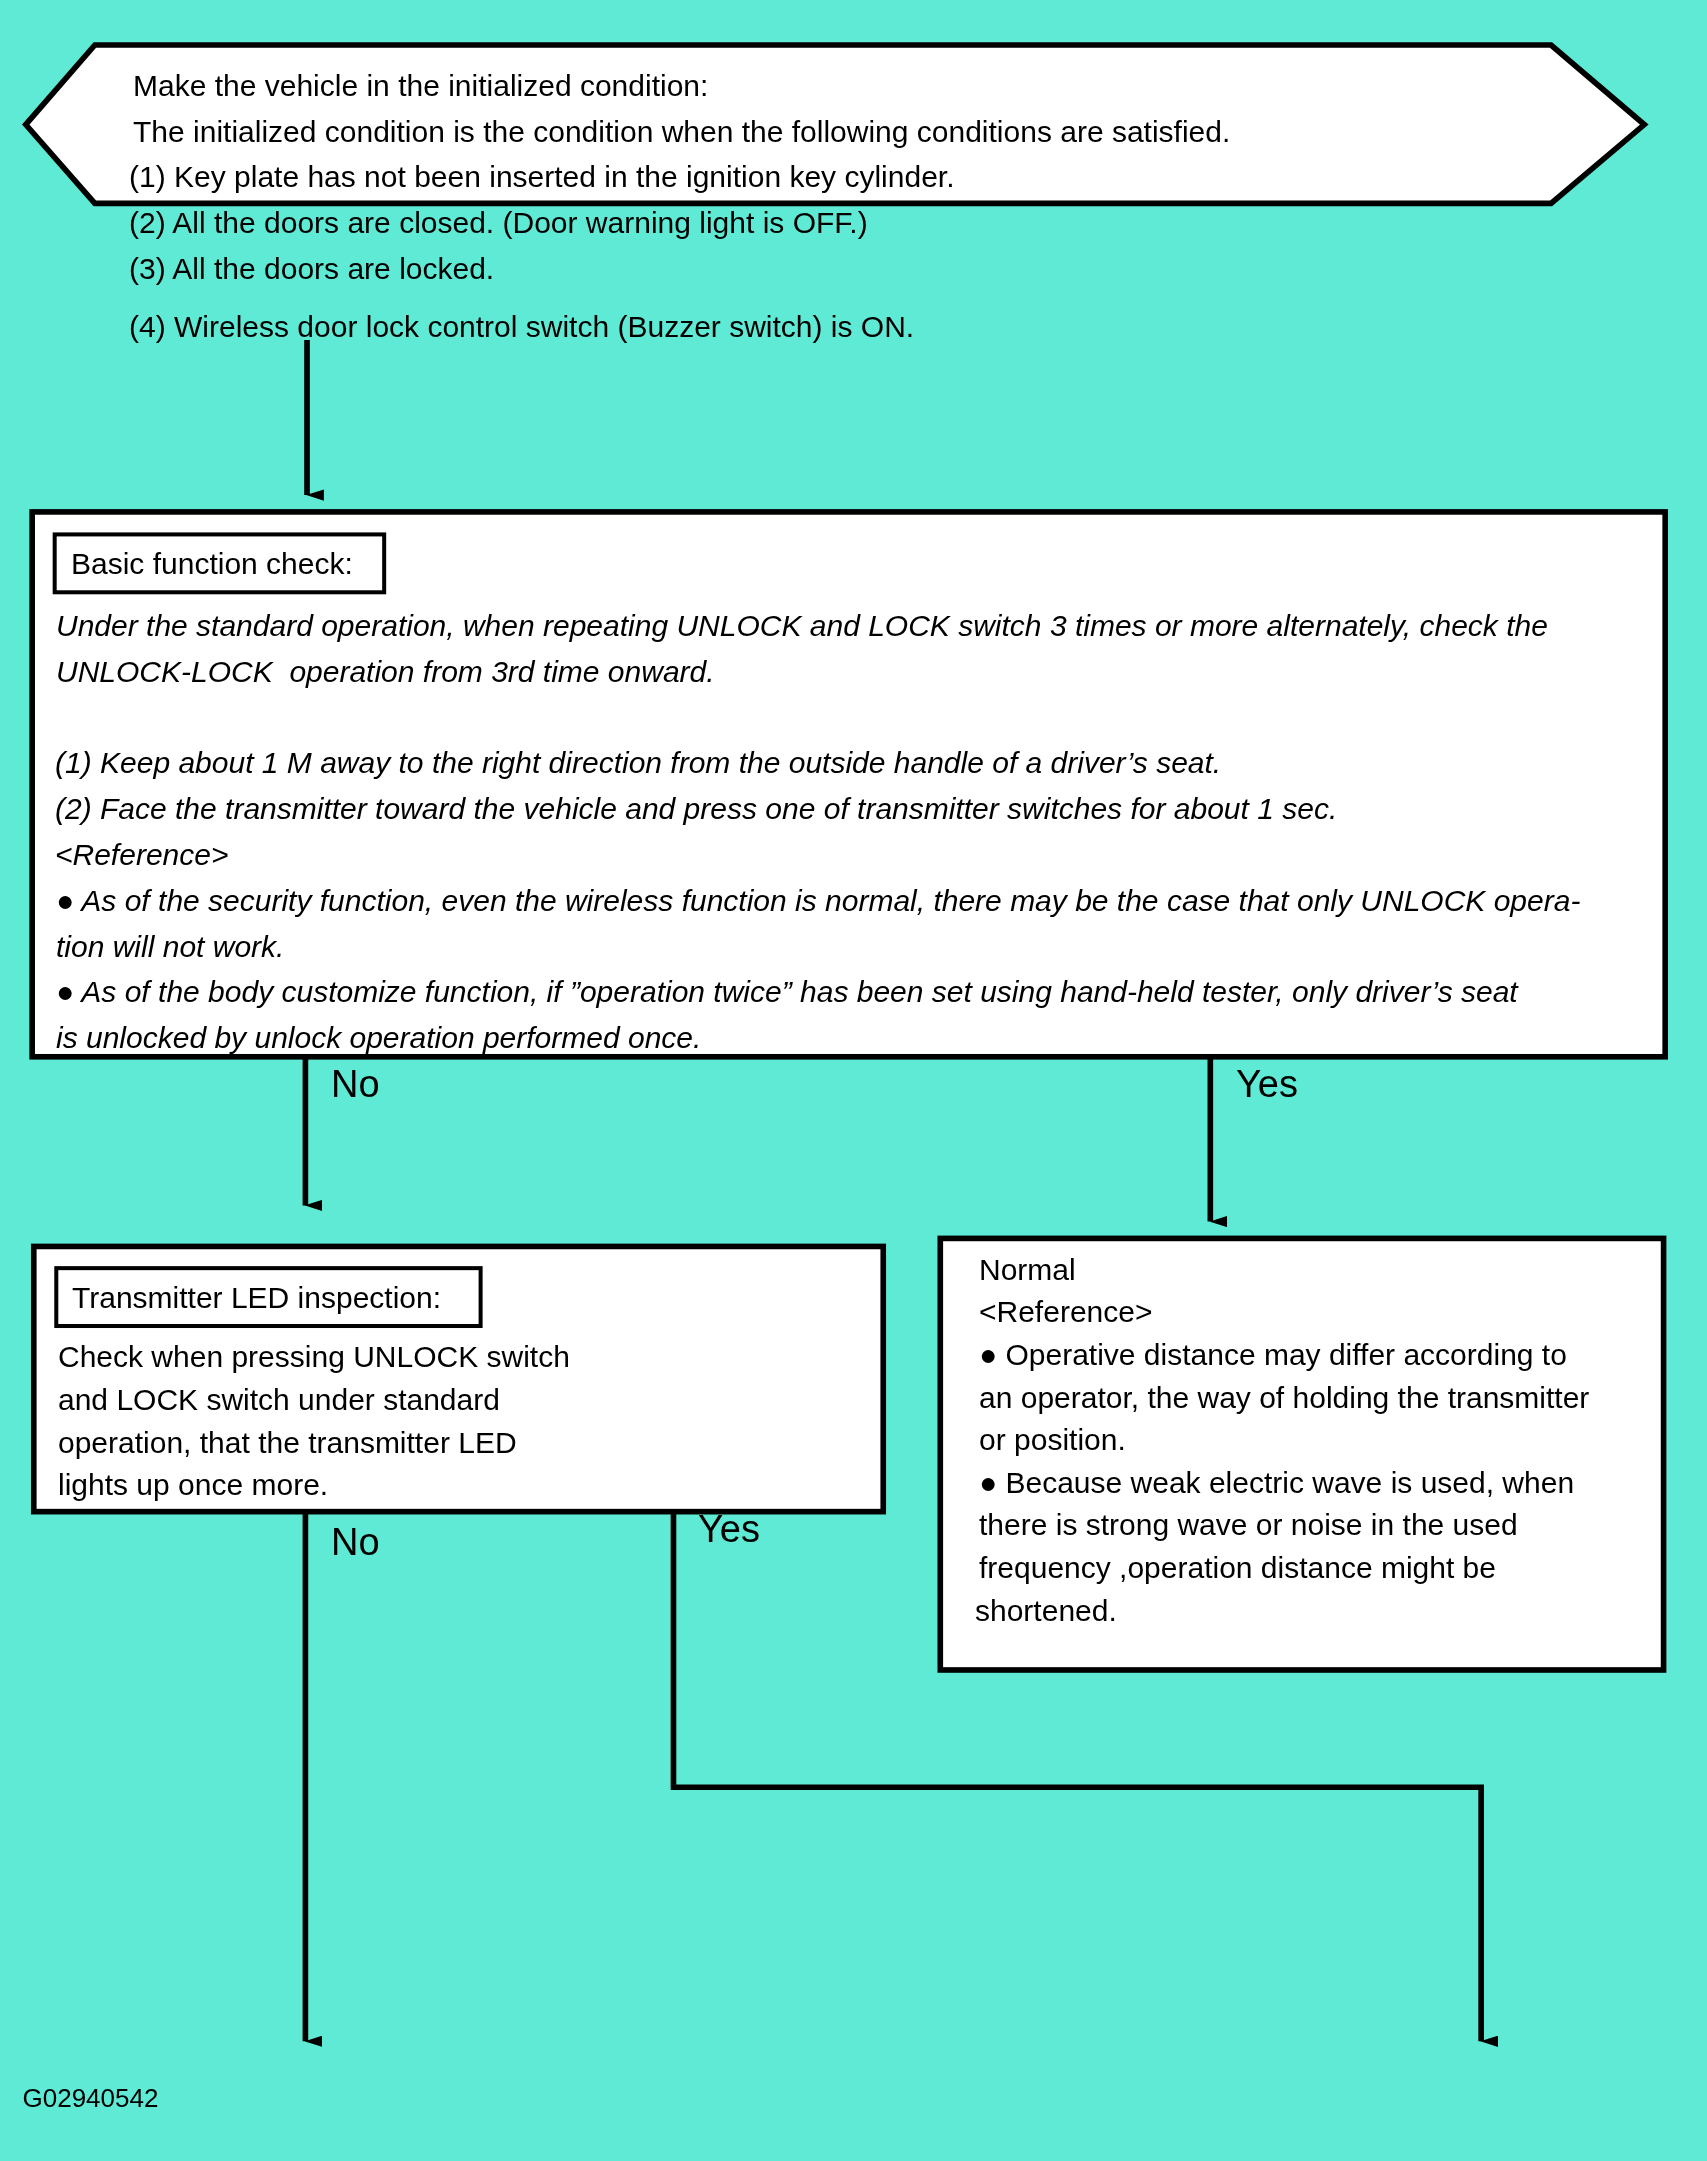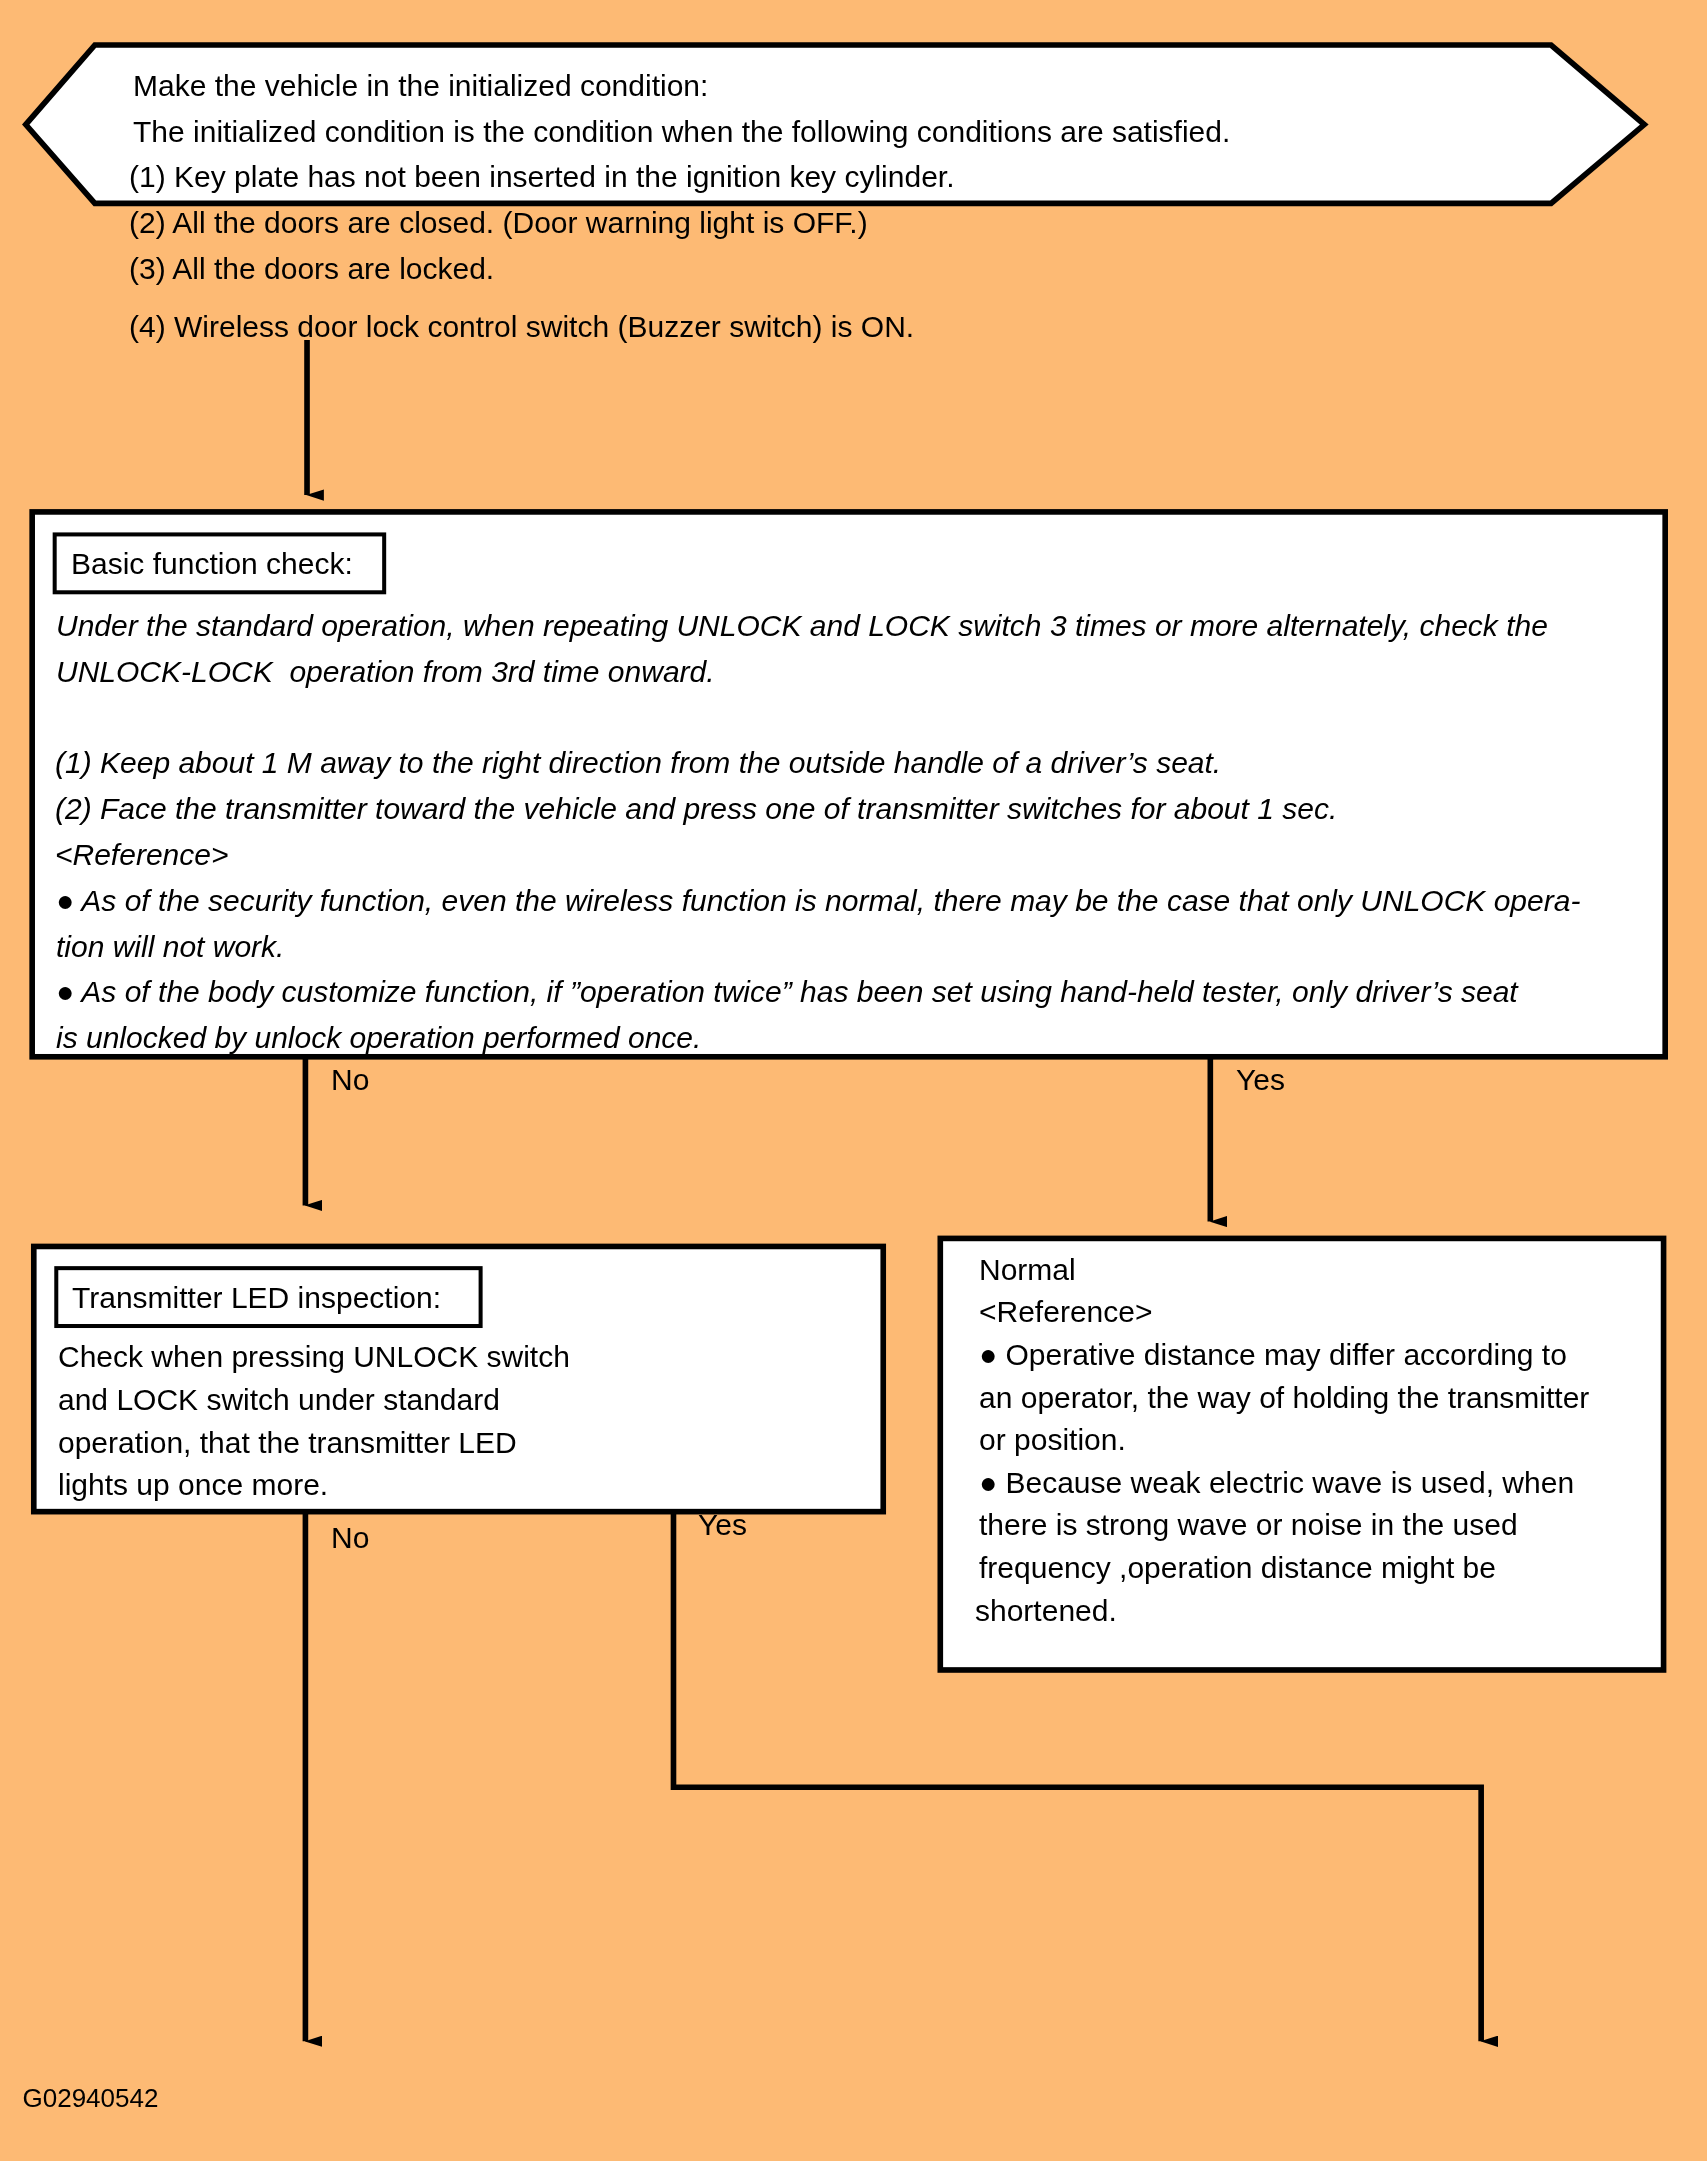--- a/index.html
+++ b/index.html
@@ -8,21 +8,21 @@
     background: #ffffff;
   }
   body {
     font-family: "Liberation Sans", sans-serif;
     color: #000000;
   }
   #page {
     position: relative;
     width: 1707px;
     height: 2161px;
-    background: #fdba74;
+    background: #5eead4;
     overflow: hidden;
   }
   #svg-layer {
     position: absolute;
     left: 0;
     top: 0;
     width: 1707px;
     height: 2161px;
   }
   .txt {
@@ -36,21 +36,21 @@
     font-size: 30px;
     font-style: italic;
   }
   .hex-line {
     font-size: 30px;
   }
   .tag-label {
     font-size: 30px;
   }
   .branch-label {
-    font-size: 30px;
+    font-size: 38px;
   }
   .fig-id {
     font-size: 26px;
     font-family: "Liberation Sans", sans-serif;
   }
   .small-box-line {
     font-size: 30px;
   }
 </style>
 </head>

